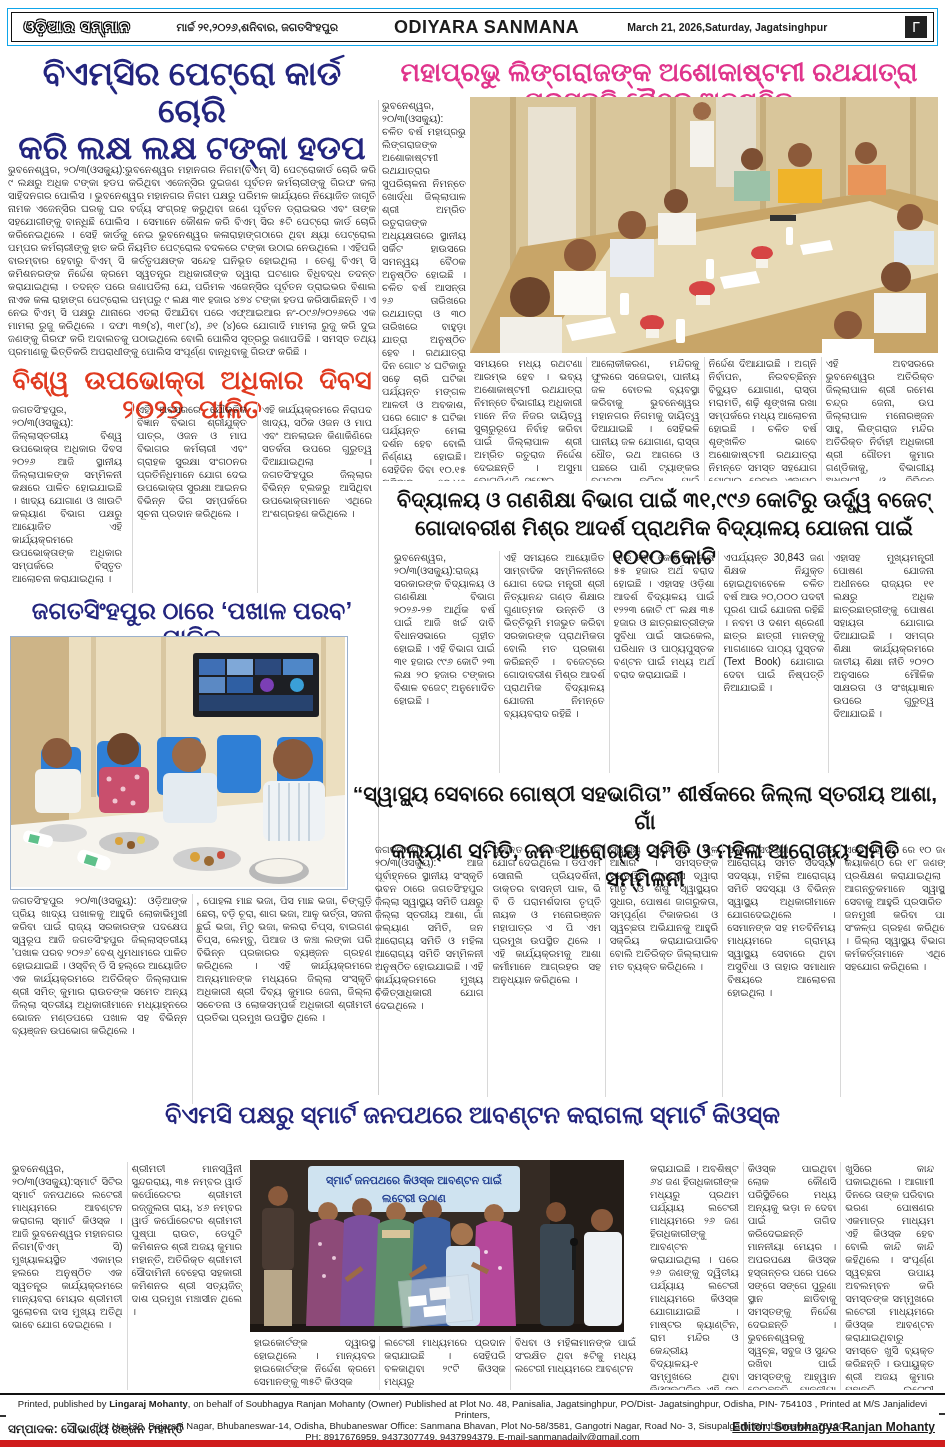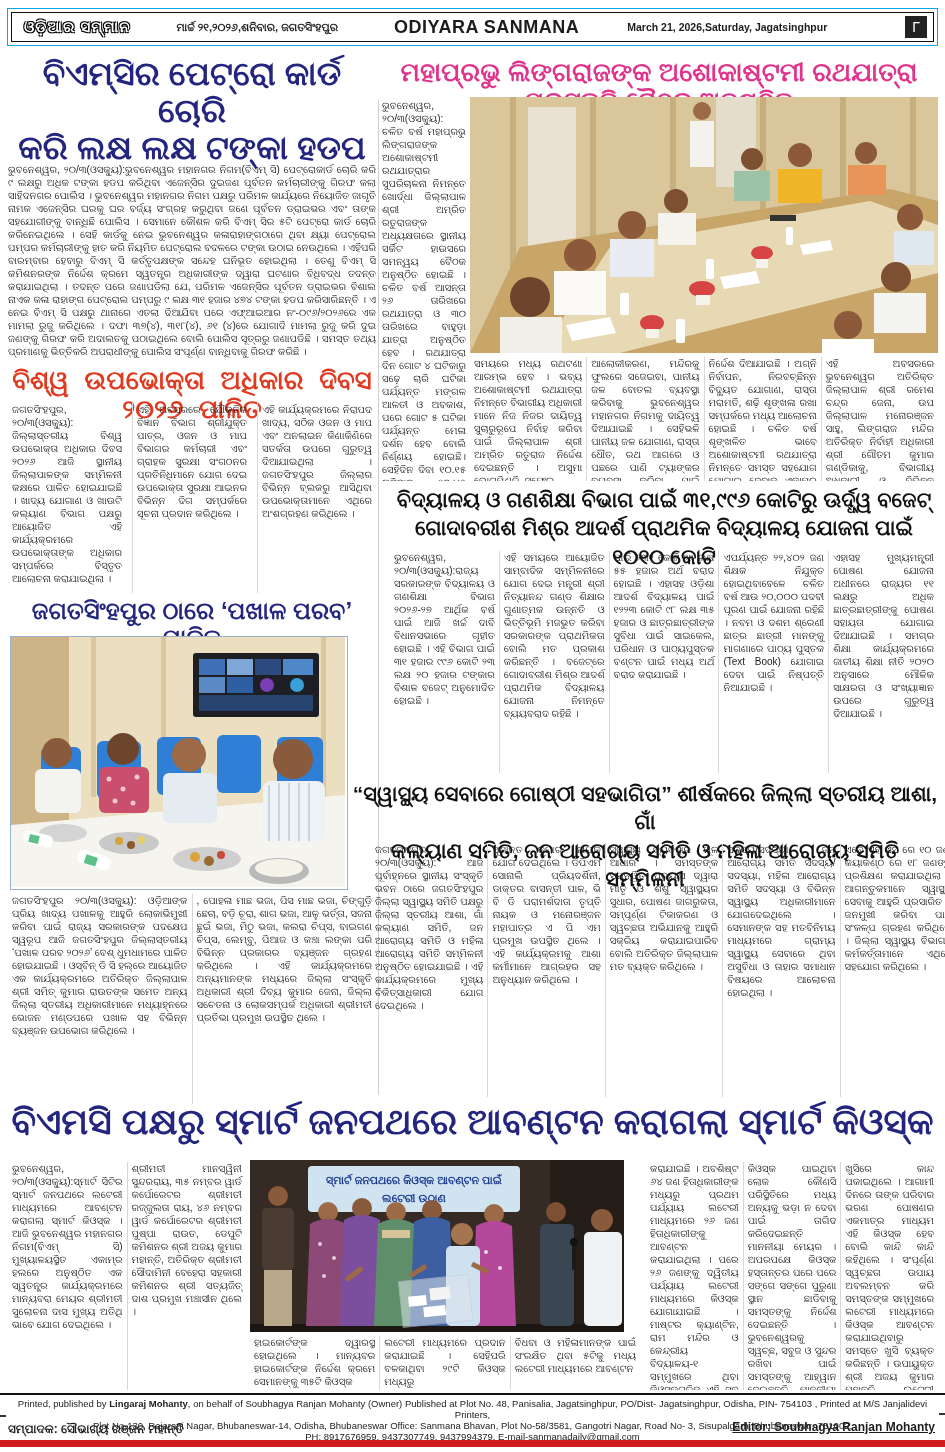--- a/index.html
+++ b/index.html
@@ -223,37 +223,37 @@
   </div>
 
   <div class="hl black" style="left:390px;top:486px;width:548px;font-size:21px;line-height:1.35;">
     <div>ବିଦ୍ୟାଳୟ ଓ ଗଣଶିକ୍ଷା ବିଭାଗ ପାଇଁ ୩୧,୯୯୬ କୋଟିରୁ ଊର୍ଦ୍ଧ୍ୱ ବଜେଟ୍</div>
     <div>ଗୋଦାବରୀଶ ମିଶ୍ର ଆଦର୍ଶ ପ୍ରାଥମିକ ବିଦ୍ୟାଳୟ ଯୋଜନା ପାଇଁ ୧୦୧୦ କୋଟି</div>
   </div>
   <div class="cols" style="left:390px;top:551px;width:548px;height:222px;">
     <div class="col">ଭୁବନେଶ୍ୱର, ୨୦/୩(ଓସକ୍ୟୁ):ରାଜ୍ୟ ସରକାରଙ୍କ ବିଦ୍ୟାଳୟ ଓ ଗଣଶିକ୍ଷା ବିଭାଗ ୨୦୨୬-୨୭ ଆର୍ଥିକ ବର୍ଷ ପାଇଁ ଆଜି ଖର୍ଚ୍ଚ ଦାବି ବିଧାନସଭାରେ ଗୃହୀତ ହୋଇଛି । ଏହି ବିଭାଗ ପାଇଁ ୩୧ ହଜାର ୯୯୬ କୋଟି ୨୩ ଲକ୍ଷ ୨୦ ହଜାର ଟଙ୍କାର ବିଶାଳ ବଜେଟ୍ ଅନୁମୋଦିତ ହୋଇଛି ।</div>
     <div class="col">ଏହି ସମୟରେ ଆୟୋଜିତ ସାମ୍ବାଦିକ ସମ୍ମିଳନୀରେ ଯୋଗ ଦେଇ ମନ୍ତ୍ରୀ ଶ୍ରୀ ନିତ୍ୟାନନ୍ଦ ଗଣ୍ଡ ଶିକ୍ଷାର ଗୁଣାତ୍ମକ ଉନ୍ନତି ଓ ଭିତ୍ତିଭୂମି ମଜଭୁତ କରିବା ସରକାରଙ୍କ ପ୍ରାଥମିକତା ବୋଲି ମତ ପ୍ରକାଶ କରିଛନ୍ତି । ବଜେଟ୍‌ରେ ଗୋଦାବରୀଶ ମିଶ୍ର ଆଦର୍ଶ ପ୍ରାଥମିକ ବିଦ୍ୟାଳୟ ଯୋଜନା ନିମନ୍ତେ ବ୍ୟୟବରାଦ ରହିଛି ।</div>
     <div class="col">ପାଇଁ ୨୩୧ କୋଟି ୨୨ ଲକ୍ଷ ୫୫ ହଜାର ଅର୍ଥ ବରାଦ ହୋଇଛି । ଏହାସହ ଓଡ଼ିଶା ଆଦର୍ଶ ବିଦ୍ୟାଳୟ ପାଇଁ ୧୨୨୩ କୋଟି ୯୮ ଲକ୍ଷ ୩୫ ହଜାର ଓ ଛାତ୍ରଛାତ୍ରୀଙ୍କ ସୁବିଧା ପାଇଁ ସାଇକେଲ, ପରିଧାନ ଓ ପାଠ୍ୟପୁସ୍ତକ ବଣ୍ଟନ ପାଇଁ ମଧ୍ୟ ଅର୍ଥ ବରାଦ କରାଯାଇଛି ।</div>
-    <div class="col">ଏପର୍ଯ୍ୟନ୍ତ ୨୨,୪୦୨ ଜଣ ଶିକ୍ଷକ ନିଯୁକ୍ତ ହୋଇଥିବାବେଳେ ଚଳିତ ବର୍ଷ ଆଉ ୨୦,୦୦୦ ପଦବୀ ପୂରଣ ପାଇଁ ଯୋଜନା ରହିଛି । ନବମ ଓ ଦଶମ ଶ୍ରେଣୀ ଛାତ୍ର ଛାତ୍ରୀ ମାନଙ୍କୁ ମାଗଣାରେ ପାଠ୍ୟ ପୁସ୍ତକ (Text Book) ଯୋଗାଇ ଦେବା ପାଇଁ ନିଷ୍ପତ୍ତି ନିଆଯାଇଛି ।</div>
+    <div class="col">ଏପର୍ଯ୍ୟନ୍ତ 30,843 ଜଣ ଶିକ୍ଷକ ନିଯୁକ୍ତ ହୋଇଥିବାବେଳେ ଚଳିତ ବର୍ଷ ଆଉ ୨୦,୦୦୦ ପଦବୀ ପୂରଣ ପାଇଁ ଯୋଜନା ରହିଛି । ନବମ ଓ ଦଶମ ଶ୍ରେଣୀ ଛାତ୍ର ଛାତ୍ରୀ ମାନଙ୍କୁ ମାଗଣାରେ ପାଠ୍ୟ ପୁସ୍ତକ (Text Book) ଯୋଗାଇ ଦେବା ପାଇଁ ନିଷ୍ପତ୍ତି ନିଆଯାଇଛି ।</div>
     <div class="col">ଏହାସହ ମୁଖ୍ୟମନ୍ତ୍ରୀ ପୋଷଣ ଯୋଜନା ଅଧୀନରେ ରାଜ୍ୟର ୧୧ ଲକ୍ଷରୁ ଅଧିକ ଛାତ୍ରଛାତ୍ରୀଙ୍କୁ ପୋଷଣ ସହାୟତା ଯୋଗାଇ ଦିଆଯାଇଛି । ସମଗ୍ର ଶିକ୍ଷା କାର୍ଯ୍ୟକ୍ରମରେ ଜାତୀୟ ଶିକ୍ଷା ନୀତି ୨୦୨୦ ଅନୁସାରେ ମୌଳିକ ସାକ୍ଷରତା ଓ ସଂଖ୍ୟାଜ୍ଞାନ ଉପରେ ଗୁରୁତ୍ୱ ଦିଆଯାଇଛି ।</div>
   </div>
 
   <div class="hl black" style="left:352px;top:780px;width:586px;font-size:21px;line-height:1.35;">
     <div>“ସ୍ୱାସ୍ଥ୍ୟ ସେବାରେ ଗୋଷ୍ଠୀ ସହଭାଗିତା” ଶୀର୍ଷକରେ ଜିଲ୍ଲା ସ୍ତରୀୟ ଆଶା, ଗାଁ</div>
     <div>କଲ୍ୟାଣ ସମିତି, ଜନ ଆରୋଗ୍ୟ ସମିତି ଓ ମହିଳା ଆରୋଗ୍ୟ ସମିତି ସମ୍ମିଳନୀ</div>
   </div>
   <div class="cols" style="left:371px;top:843px;width:586px;height:254px;justify-content:flex-end;">
     <div class="col">ଜଗତସିଂହପୁର, ୨୦/୩(ଓସକ୍ୟୁ): ଆଜି ପୂର୍ବାହ୍ନରେ ସ୍ଥାନୀୟ ସଂସ୍କୃତି ଭବନ ଠାରେ ଜଗତସିଂହପୁର ଜିଲ୍ଲା ସ୍ୱାସ୍ଥ୍ୟ ସମିତି ପକ୍ଷରୁ ଜିଲ୍ଲା ସ୍ତରୀୟ ଆଶା, ଗାଁ କଲ୍ୟାଣ ସମିତି, ଜନ ଆରୋଗ୍ୟ ସମିତି ଓ ମହିଳା ଆରୋଗ୍ୟ ସମିତି ସମ୍ମିଳନୀ ଅନୁଷ୍ଠିତ ହୋଇଯାଇଛି । ଏହି କାର୍ଯ୍ୟକ୍ରମରେ ମୁଖ୍ୟ ଚିକିତ୍ସାଧିକାରୀ ଯୋଗ ଦେଇଥିଲେ ।</div>
     <div class="col">ସୁଶାନ୍ତ କୁମାର ନାୟକ ଯୋଗ ଦେଇଥିଲେ । ଡିପିଏମ ସୋନାଲି ପ୍ରିୟଦର୍ଶିନୀ, ଡାକ୍ତର ବାସନ୍ତୀ ପାଳ, ଭି ବି ଡି ପରାମର୍ଶଦାତା ତୃପ୍ତି ନାୟକ ଓ ମନୋରଞ୍ଜନ ମହାପାତ୍ର ଏ ପି ଏମ ପ୍ରମୁଖ ଉପସ୍ଥିତ ଥିଲେ । ଏହି କାର୍ଯ୍ୟକ୍ରମକୁ ଆଶା କର୍ମୀମାନେ ଆଗ୍ରହର ସହ ଅନୁଧ୍ୟାନ କରିଥିଲେ ।</div>
     <div class="col">ସ୍ୱାସ୍ଥ୍ୟ ବ୍ୟବସ୍ଥାର ମୂଳ ଆଧାର । ସମସ୍ତଙ୍କ ସମନ୍ୱିତ ପ୍ରୟାସ ଦ୍ୱାରା ମାତୃ ଓ ଶିଶୁ ସ୍ୱାସ୍ଥ୍ୟର ସୁଧାର, ପୋଷଣ ଜାଗରୁକତା, ସମ୍ପୂର୍ଣ୍ଣ ଟିକାକରଣ ଓ ସ୍ୱଚ୍ଛତା ଅଭିଯାନକୁ ଆହୁରି ସକ୍ରିୟ କରାଯାଇପାରିବ ବୋଲି ଅତିରିକ୍ତ ଜିଲ୍ଲାପାଳ ମତ ବ୍ୟକ୍ତ କରିଥିଲେ ।</div>
     <div class="col">ସଦସ୍ୟ/ସଦସ୍ୟା, ଜନ ଆରୋଗ୍ୟ ସମିତି ସଦସ୍ୟ/ସଦସ୍ୟା, ମହିଳା ଆରୋଗ୍ୟ ସମିତି ସଦସ୍ୟା ଓ ବିଭିନ୍ନ ସ୍ୱାସ୍ଥ୍ୟ ଅଧିକାରୀମାନେ ଯୋଗଦେଇଥିଲେ । ସେମାନଙ୍କ ସହ ମତବିନିମୟ ମାଧ୍ୟମରେ ଗ୍ରାମ୍ୟ ସ୍ୱାସ୍ଥ୍ୟ ସେବାରେ ଥିବା ଅସୁବିଧା ଓ ତାହାର ସମାଧାନ ବିଷୟରେ ଆଲୋଚନା ହୋଇଥିଲା ।</div>
     <div class="col">ଏବେ ଏହି ଏସ ରେ ୧୦ ଜଣ, କୟାକଣ୍ଠ ରେ ୧୮ ଜଣଙ୍କୁ ପ୍ରଶିକ୍ଷଣ କରାଯାଇଥିଲା । ଆଗନ୍ତୁକମାନେ ସ୍ୱାସ୍ଥ୍ୟ ସେବାକୁ ଆହୁରି ପ୍ରସାରିତ ଓ ଜନମୁଖୀ କରିବା ପାଇଁ ସଂକଳ୍ପ ଗ୍ରହଣ କରିଥିଲେ । ଜିଲ୍ଲା ସ୍ୱାସ୍ଥ୍ୟ ବିଭାଗର କର୍ମକର୍ତ୍ତାମାନେ ଏଥିରେ ସହଯୋଗ କରିଥିଲେ ।</div>
   </div>
 
-  <div class="hl navy" style="left:8px;top:1102px;width:929px;font-size:36px;">ବିଏମସି ପକ୍ଷରୁ ସ୍ମାର୍ଟ ଜନପଥରେ ଆବଣ୍ଟନ କରାଗଲା ସ୍ମାର୍ଟ କିଓସ୍କ</div>
+  <div class="hl navy" style="left:8px;top:1102px;width:929px;font-size:24px;">ବିଏମସି ପକ୍ଷରୁ ସ୍ମାର୍ଟ ଜନପଥରେ ଆବଣ୍ଟନ କରାଗଲା ସ୍ମାର୍ଟ କିଓସ୍କ</div>
 
   <div class="cols" style="left:8px;top:1162px;width:238px;height:228px;">
     <div class="col">ଭୁବନେଶ୍ୱର, ୨୦/୩(ଓସକ୍ୟୁ):ସ୍ମାର୍ଟ ସିଟିର ସ୍ମାର୍ଟ ଜନପଥରେ ଲଟେରୀ ମାଧ୍ୟମରେ ଆବଣ୍ଟନ କରାଗଲା ସ୍ମାର୍ଟ କିଓସ୍କ । ଆଜି ଭୁବନେଶ୍ୱର ମହାନଗର ନିଗମ(ବିଏମ୍ ସି) ମୁଖ୍ୟାଳୟସ୍ଥିତ ଏକାମ୍ର ହଲରେ ଅନୁଷ୍ଠିତ ଏକ ସ୍ୱତନ୍ତ୍ର କାର୍ଯ୍ୟକ୍ରମରେ ମାନ୍ୟବରା ମେୟର ଶ୍ରୀମତୀ ସୁଲୋଚନା ଦାସ ମୁଖ୍ୟ ଅତିଥି ଭାବେ ଯୋଗ ଦେଇଥିଲେ ।</div>
     <div class="col">ଶ୍ରୀମତୀ ମାନସ୍ୱିନୀ ସୁନ୍ଦରରାୟ, ୩୫ ନମ୍ବର ୱାର୍ଡ କର୍ପୋରେଟର ଶ୍ରୀମତୀ ରଜ୍ଜୁଲତା ରାୟ, ୪୬ ନମ୍ବର ୱାର୍ଡ କର୍ପୋରେଟର ଶ୍ରୀମତୀ ପୁଷ୍ପା ରାଉତ, ଡେପୁଟି କମିଶନର ଶ୍ରୀ ଅଜୟ କୁମାର ମହାନ୍ତି, ଅତିରିକ୍ତ ଶ୍ରୀମତୀ ସୌଦାମିନୀ ବେହେରା ସହକାରୀ କମିଶନର ଶ୍ରୀ ସତ୍ୟଜିତ୍ ଦାଶ ପ୍ରମୁଖ ମଞ୍ଚାସୀନ ଥିଲେ ।</div>
   </div>
 
   <div class="photo" style="left:250px;top:1160px;width:374px;height:172px;">
     <svg width="390" height="172" viewBox="0 0 390 172" xmlns="http://www.w3.org/2000/svg">
       <rect width="390" height="172" fill="#352b24"></rect>
       <rect x="300" y="0" width="90" height="172" fill="#241d18"></rect>

